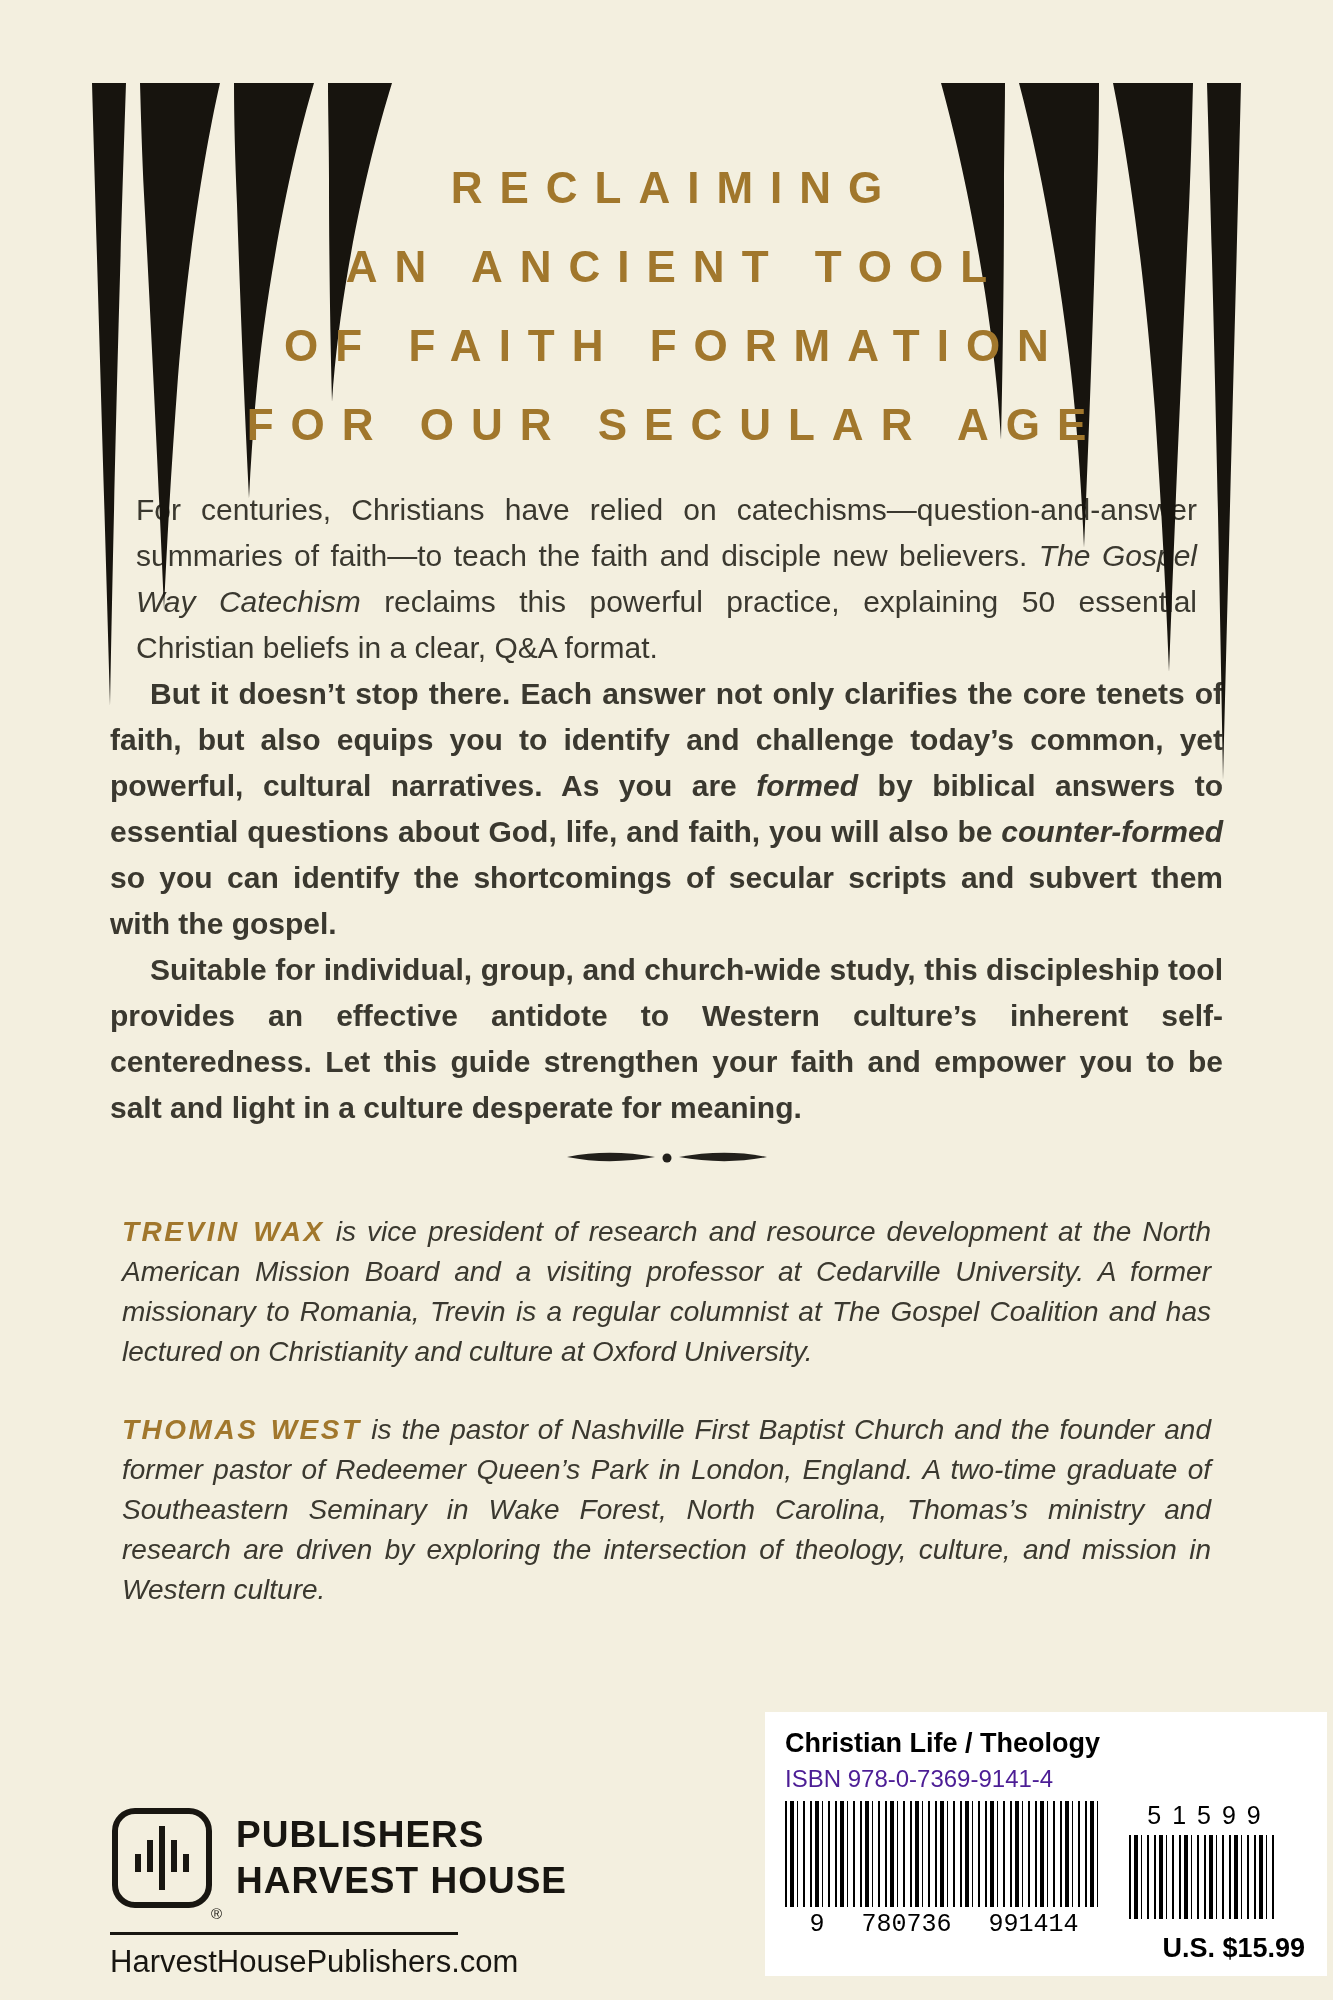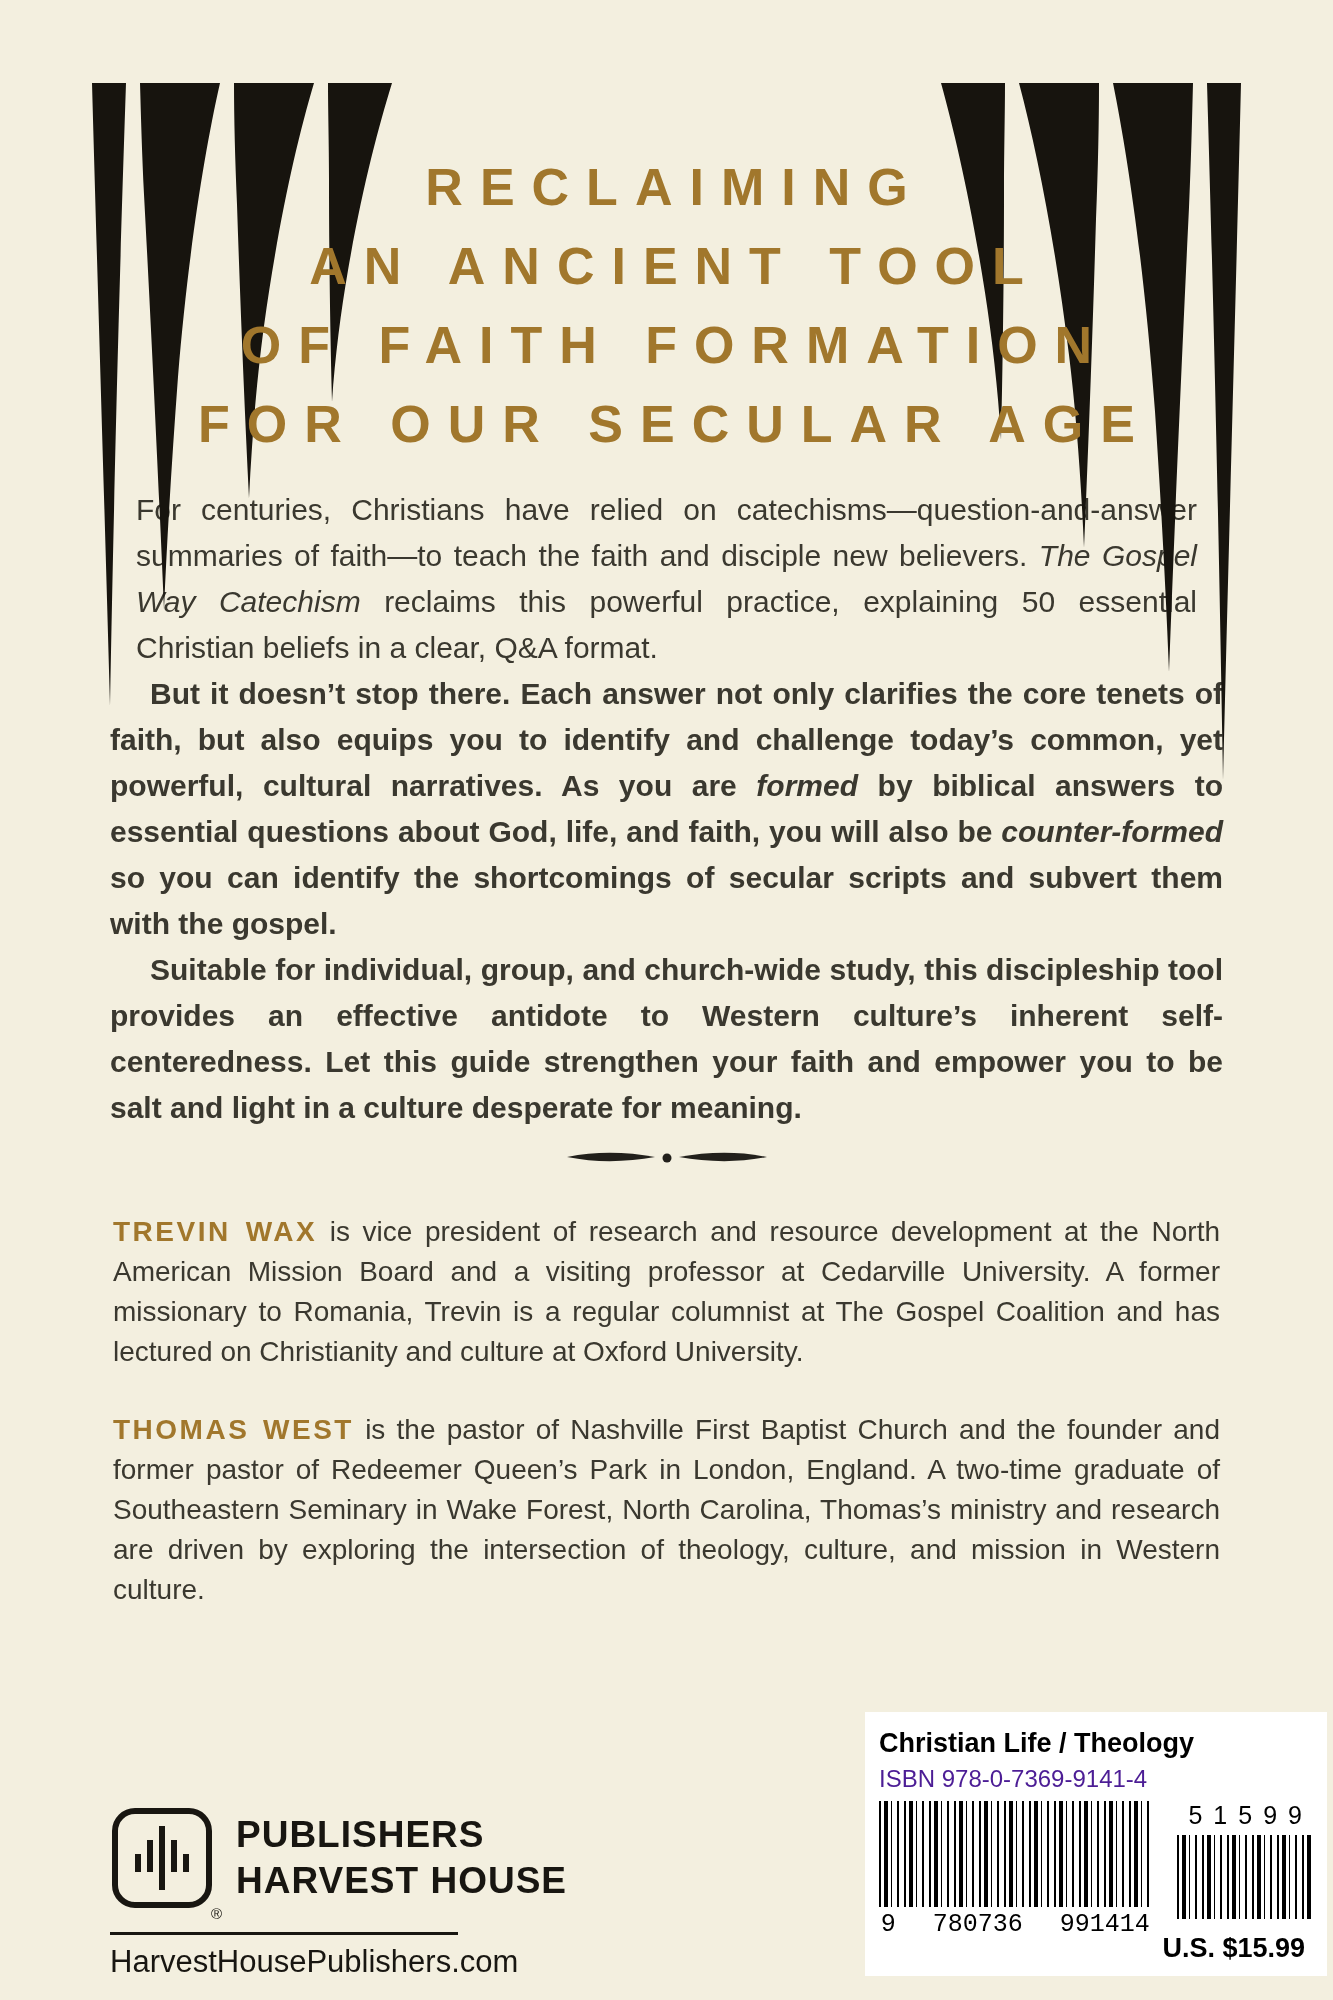--- a/index.html
+++ b/index.html
@@ -19,21 +19,21 @@
 
   .corner { position: absolute; top: 83px; }
   .corner-left  { left: 92px; }
   .corner-right { right: 92px; transform: scaleX(-1); }
 
   .headline {
     position: relative;
     padding-top: 148px;
     text-align: center;
     color: var(--accent, #a1772c);
-    font-size: 52px;
+    font-size: 44px;
     font-weight: 700;
     letter-spacing: 17px;
     line-height: 79px;
   }
   .headline-line { text-indent: 17px; }
 
   .body-copy {
     margin: 23px 110px 0;
     font-size: 30px;
     line-height: 46px;
@@ -48,21 +48,21 @@
 
   .divider { display: block; margin: 16px auto 0; }
 
   .bios {
     margin: 45px 110px 0;
     font-size: 28px;
     line-height: 40px;
     text-align: justify;
     hyphens: auto;
   }
-  .bios p { margin: 3px; }
+  .bios p { margin: 12px; font-style: italic; }
   .bios p + p { margin-top: 38px; }
   .bio-name {
     color: var(--accent, #a1772c);
     font-weight: 700;
     letter-spacing: 2.5px;
   }
 
   .publisher {
     position: absolute;
     left: 110px;
@@ -94,24 +94,24 @@
     left: 110px;
     top: 1944px;
     font-size: 31px;
     color: #181611;
   }
 
   .barcode-box {
     position: absolute;
     right: 6px;
     top: 1712px;
-    width: 462px;
+    width: 562px;
     height: 264px;
     background: #ffffff;
-    padding: 16px 14px;
+    padding: 16px 20px;
   }
   .bc-category { font-size: 27px; font-weight: 700; color: #000; }
   .bc-isbn { font-size: 24px; color: #4c1d95; margin-top: 6px; }
   .bc-row { display: flex; margin-top: 8px; }
   .bc-main { width: 318px; }
   .bars {
     background-color: #fff;
     background-image: repeating-linear-gradient(90deg,
       #000 0 2px,  #fff 2px 5px,
       #000 5px 9px, #fff 9px 12px,

